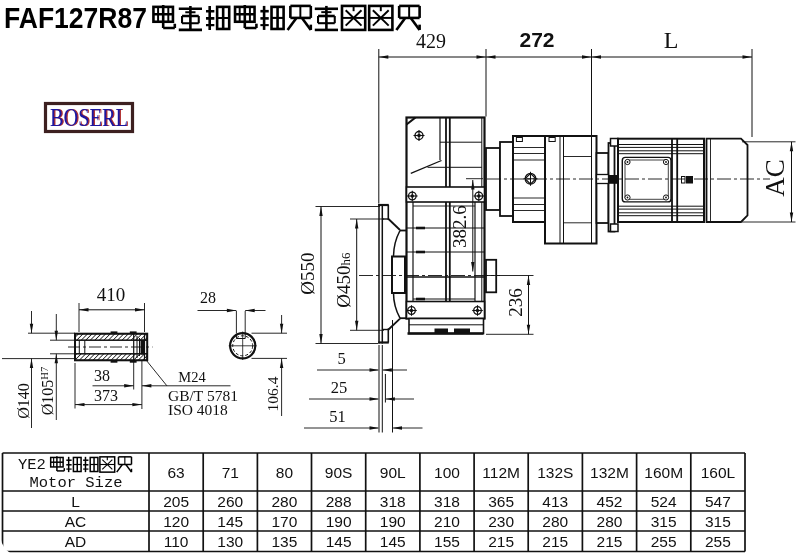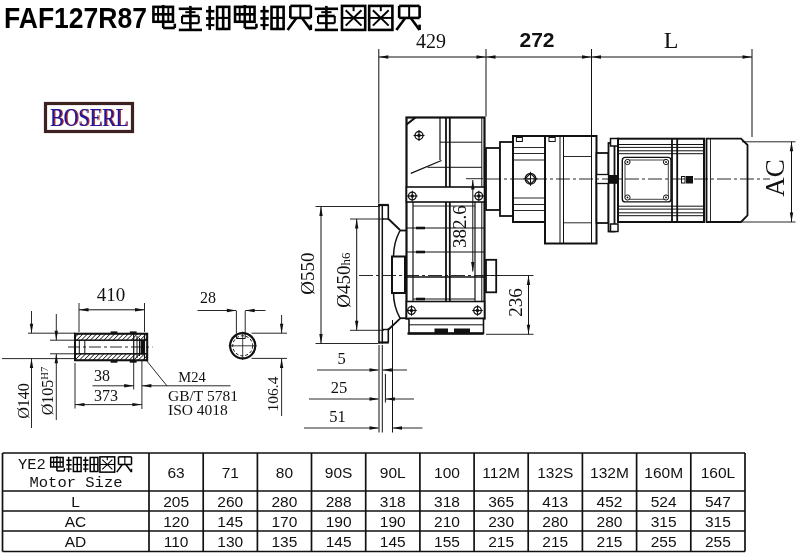--- a/index.html
+++ b/index.html
@@ -1,15 +1,15 @@
 <!DOCTYPE html>
 <html><head><meta charset="utf-8">
 <style>
 html,body{margin:0;padding:0;background:#fff;}
-#page{position:relative;width:800px;height:557px;background:#fff;overflow:hidden;}
+#page{position:relative;width:800px;height:557px;background:#fff;overflow:hidden;border-radius:23px;}
 svg{position:absolute;top:0;left:0;}
 </style></head>
 <body>
 <div id="page">
 <svg width="800" height="557" viewBox="0 0 800 557">
 
 <g>
 <text x="4" y="28" font-family="Liberation Sans, sans-serif" font-size="30" font-weight="bold" fill="#000" textLength="143" lengthAdjust="spacingAndGlyphs">FAF127R87</text>
 <rect x="153.44047360000002" y="6.8710976" width="19.503052799999992" height="14.885852799999999" fill="none" stroke="#000" stroke-width="2.6"></rect>
         <line x1="163.192" y1="4.950342399999999" x2="163.192" y2="27.9994048" stroke="#000" stroke-width="2.6"></line>

